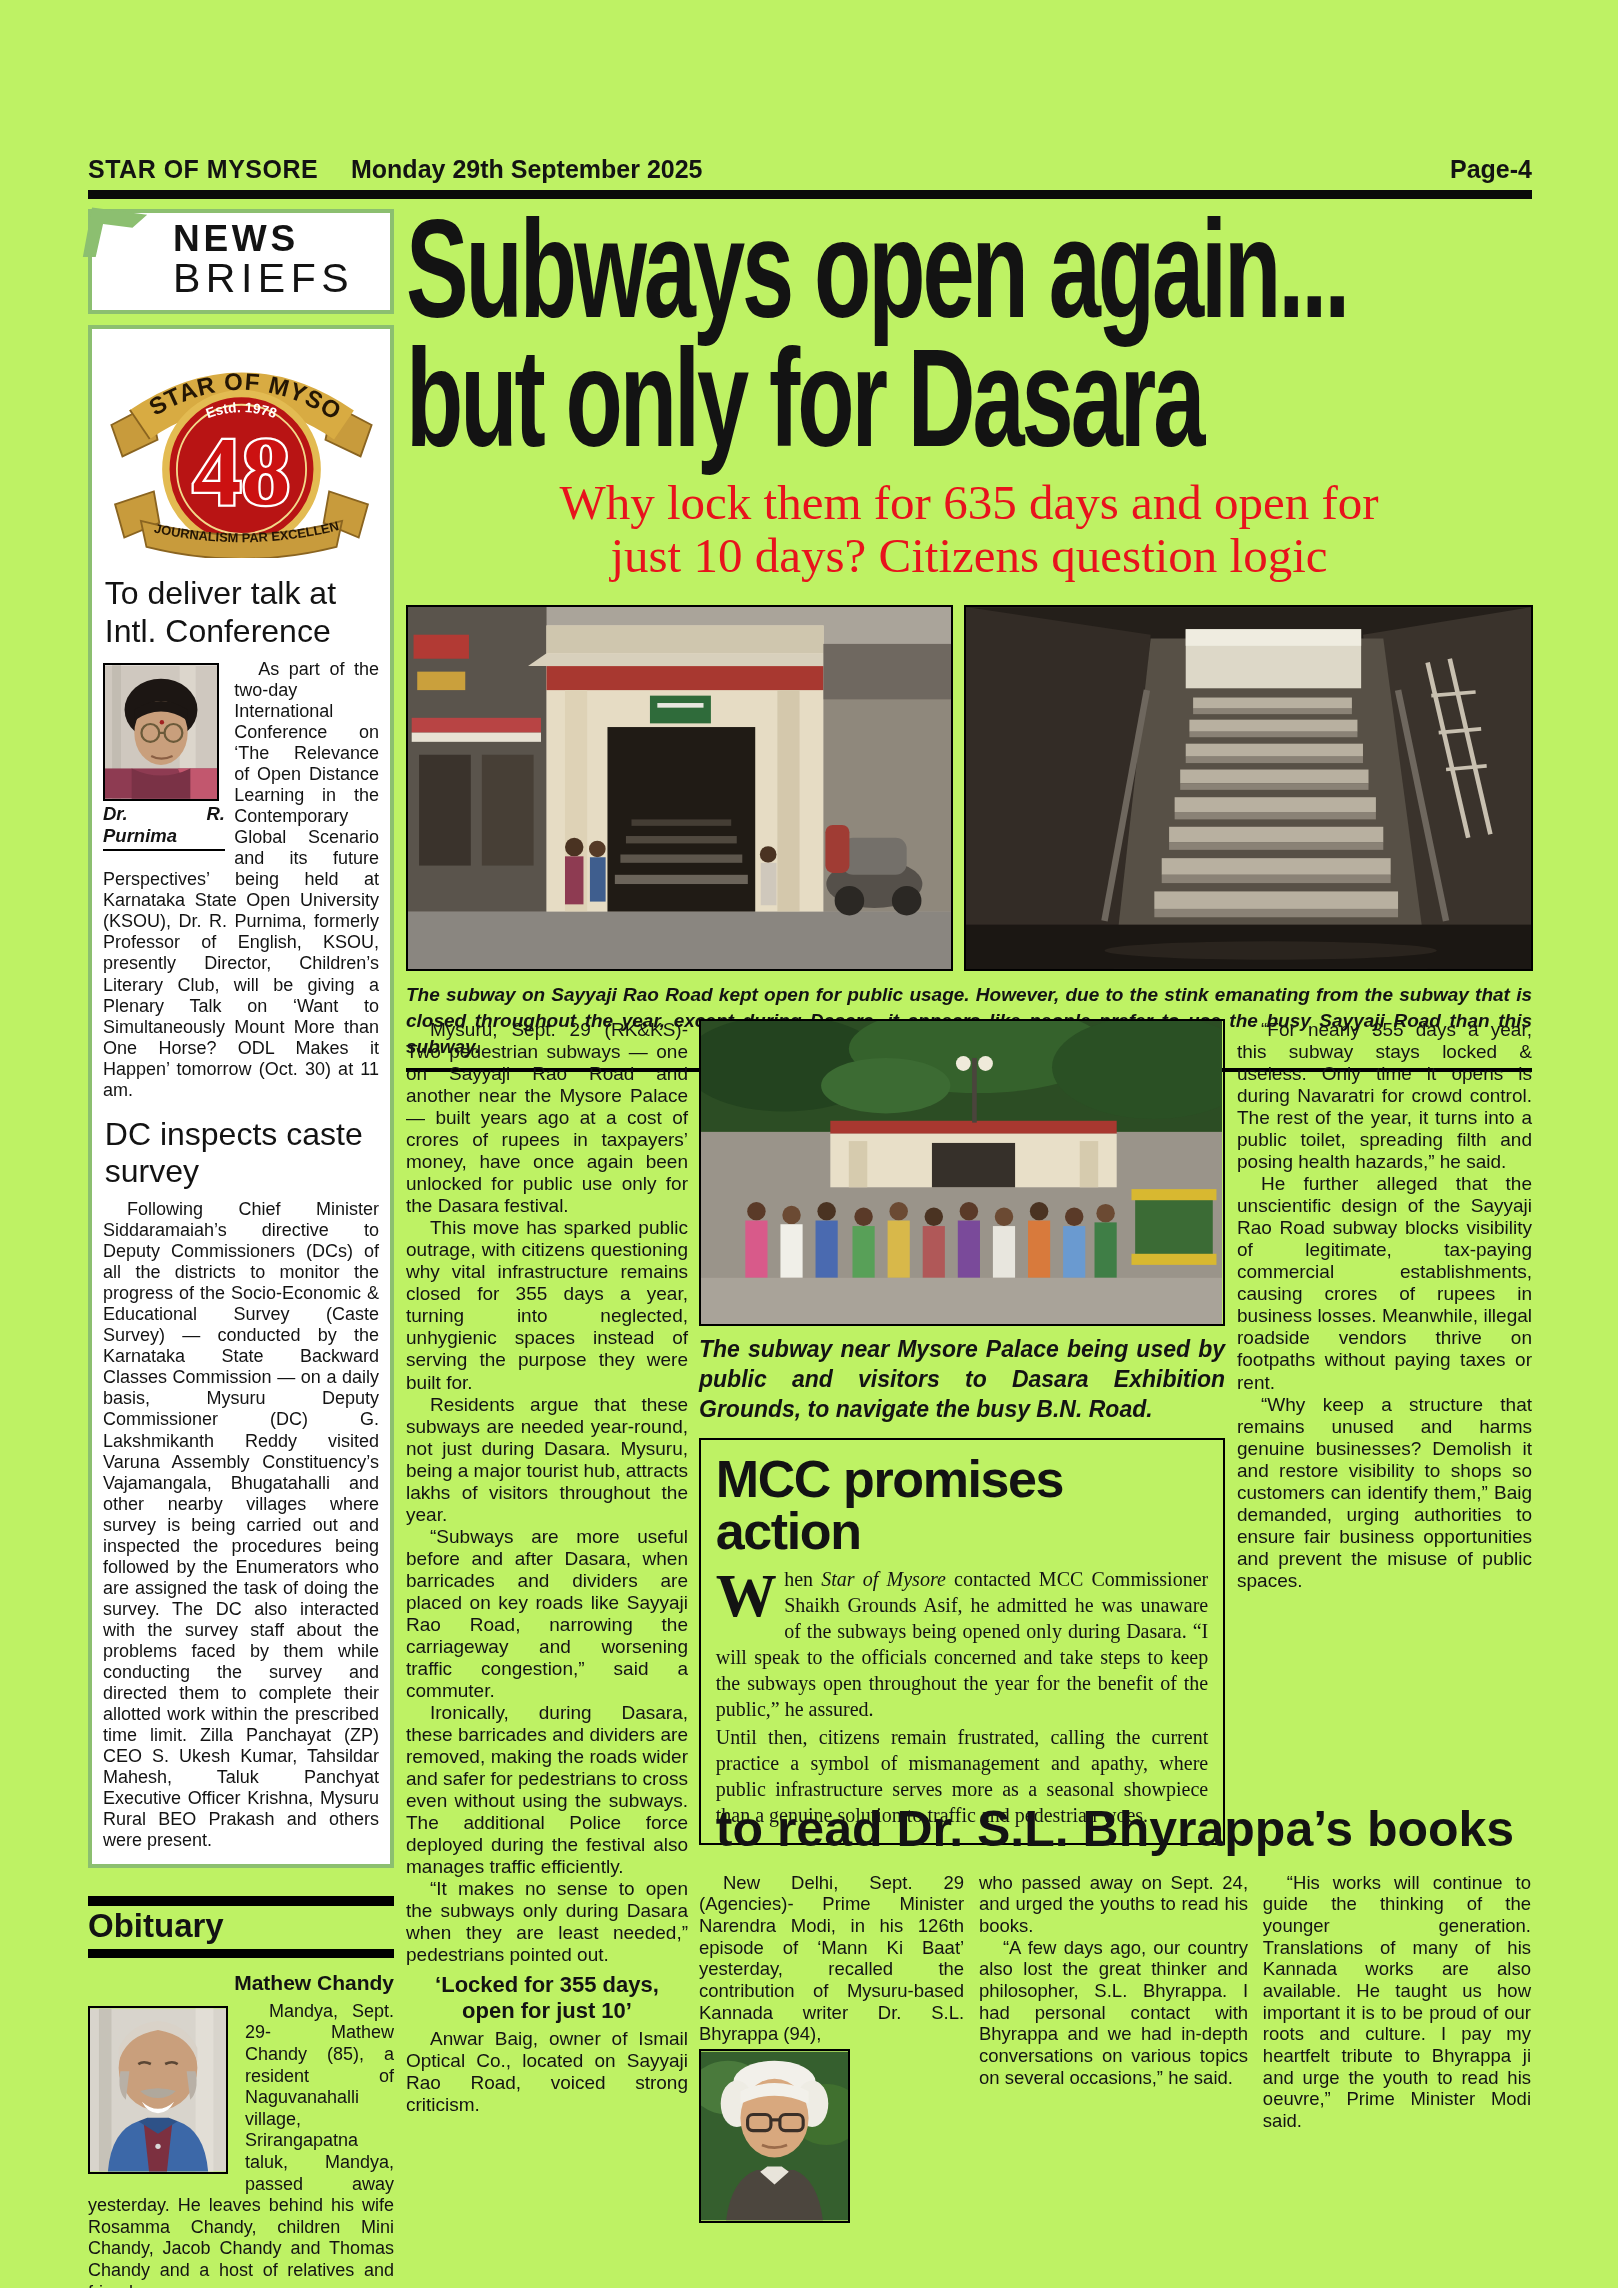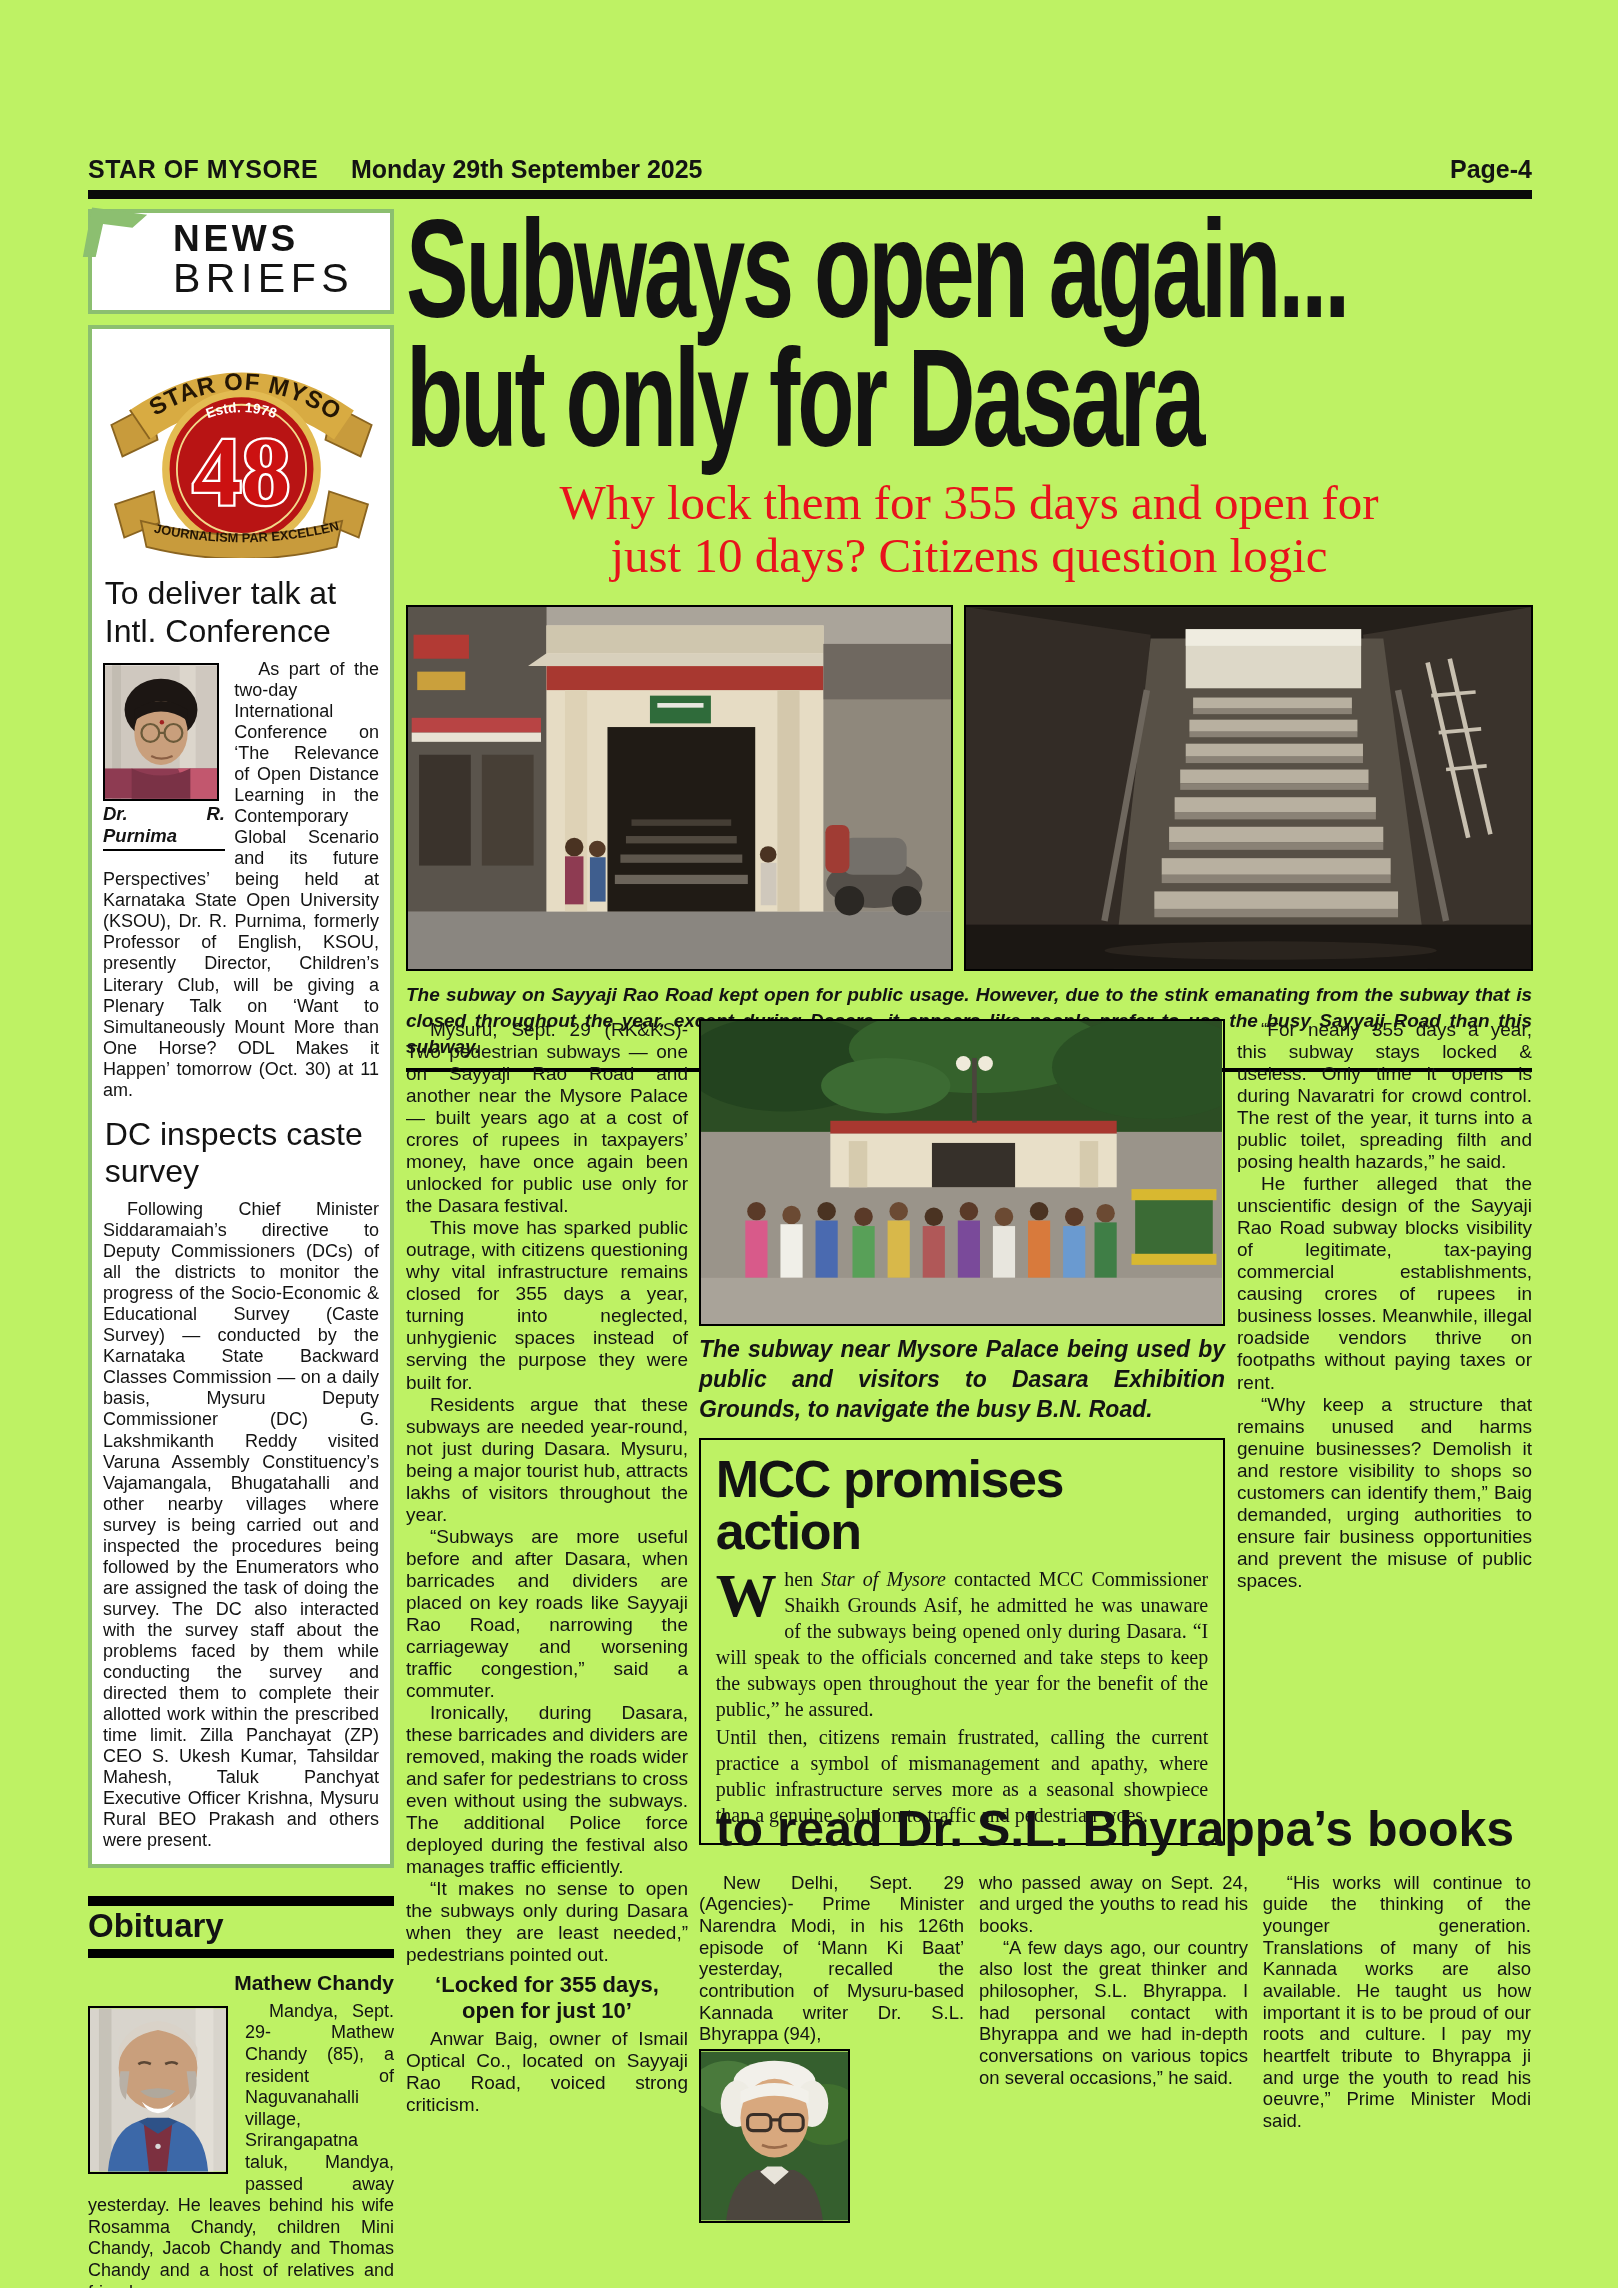--- a/index.html
+++ b/index.html
@@ -197,21 +197,21 @@
       </div>
     </div>
   </div>
 
   <div class="main">
 
     <div class="hl hl1"><span>Subways open again...</span></div>
     <div class="hl hl2"><span>but only for Dasara</span></div>
 
     <div class="subhead">
-      <div>Why lock them for 355 days and open for</div>
+      <div>Why lock them for 635 days and open for</div>
       <div>just 10 days? Citizens question logic</div>
     </div>
 
     <div class="photos">
       <div class="ph-frame">
         <svg width="543" height="362" viewBox="0 0 588 392">
           <rect width="588" height="392" fill="#aaa49a"></rect>
           <rect x="0" y="0" width="150" height="330" fill="#5a544c"></rect>
           <rect x="6" y="30" width="60" height="26" fill="#b23a34"></rect>
           <rect x="10" y="70" width="52" height="20" fill="#caa03c"></rect>

